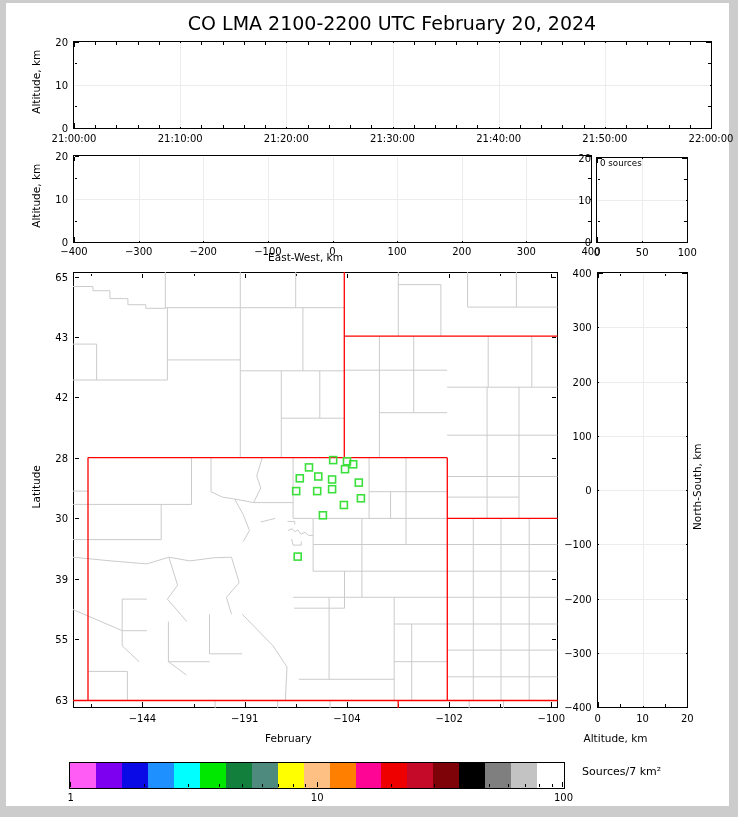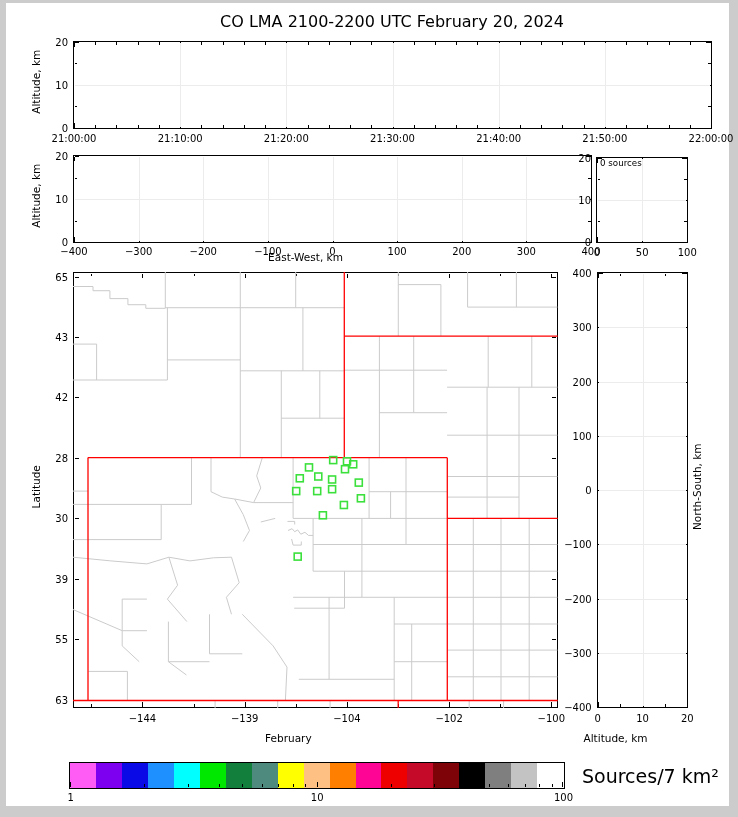--- a/index.html
+++ b/index.html
@@ -8,25 +8,25 @@
   #canvas{position:absolute;left:6px;top:3px;width:723px;height:803px;background:#ffffff;}
   .panel{position:absolute;border:1.5px solid #000;box-sizing:border-box;background:transparent;}
   .tick{position:absolute;background:#000;}
   .grid{position:absolute;background:#ececec;}
   .lbl{position:absolute;white-space:nowrap;line-height:1.1;}
   .tickfont{font-size:10px;}
   .axfont{font-size:10.5px;}
   .xlbl{transform:translateX(-50%);}
   .ylbl{transform:translate(-100%,-50%);}
   .rot{width:200px;text-align:center;transform:rotate(-90deg);}
-  #title{font-size:16px;}
+  #title{font-size:19px;}
   #cbar{position:absolute;border:1.5px solid #000;box-sizing:border-box;}
   .cseg{position:absolute;top:0;height:100%;}
   .ctick{position:absolute;background:#000;width:1px;}
-  #cbarlabel{font-size:19px;}
+  #cbarlabel{font-size:11px;}
   #histnote{font-size:8.7px;}
   svg{position:absolute;}
 </style>
 </head>
 <body>
 
 <div id="fig">
   <div id="canvas"></div>
 
   <div id="title" class="lbl" style="left:92px;top:13px;width:600px;text-align:center;">CO LMA 2100-2200 UTC February 20, 2024</div>
@@ -241,21 +241,21 @@
     <div class="lbl ylbl tickfont" style="left: 591px; top: 242.3px;">0</div>
     <div class="tick" style="left: 597.5px; top: 178.85px; width: 2.5px; height: 1px;"></div>
     <div class="tick" style="left: 684.3px; top: 178.85px; width: 2.5px; height: 1px;"></div>
     <div class="tick" style="left: 597.5px; top: 221.15px; width: 2.5px; height: 1px;"></div>
     <div class="tick" style="left: 684.3px; top: 221.15px; width: 2.5px; height: 1px;"></div>
     <div class="tick" style="left: 142.439px; top: 702.3px; width: 1px; height: 4.5px;"></div>
     <div class="tick" style="left: 142.439px; top: 273.5px; width: 1px; height: 4.5px;"></div>
     <div class="lbl xlbl tickfont" style="left: 142.439px; top: 713.3px;">−144</div>
     <div class="tick" style="left: 244.662px; top: 702.3px; width: 1px; height: 4.5px;"></div>
     <div class="tick" style="left: 244.662px; top: 273.5px; width: 1px; height: 4.5px;"></div>
-    <div class="lbl xlbl tickfont" style="left: 244.662px; top: 713.3px;">−139</div>
+    <div class="lbl xlbl tickfont" style="left: 244.662px; top: 713.3px;">−191</div>
     <div class="tick" style="left: 346.886px; top: 702.3px; width: 1px; height: 4.5px;"></div>
     <div class="tick" style="left: 346.886px; top: 273.5px; width: 1px; height: 4.5px;"></div>
     <div class="lbl xlbl tickfont" style="left: 346.886px; top: 713.3px;">−104</div>
     <div class="tick" style="left: 449.11px; top: 702.3px; width: 1px; height: 4.5px;"></div>
     <div class="tick" style="left: 449.11px; top: 273.5px; width: 1px; height: 4.5px;"></div>
     <div class="lbl xlbl tickfont" style="left: 449.11px; top: 713.3px;">−102</div>
     <div class="tick" style="left: 551.333px; top: 702.3px; width: 1px; height: 4.5px;"></div>
     <div class="tick" style="left: 551.333px; top: 273.5px; width: 1px; height: 4.5px;"></div>
     <div class="lbl xlbl tickfont" style="left: 551.333px; top: 713.3px;">−100</div>
     <div class="tick" style="left: 91.3269px; top: 704.3px; width: 1px; height: 2.5px;"></div>

